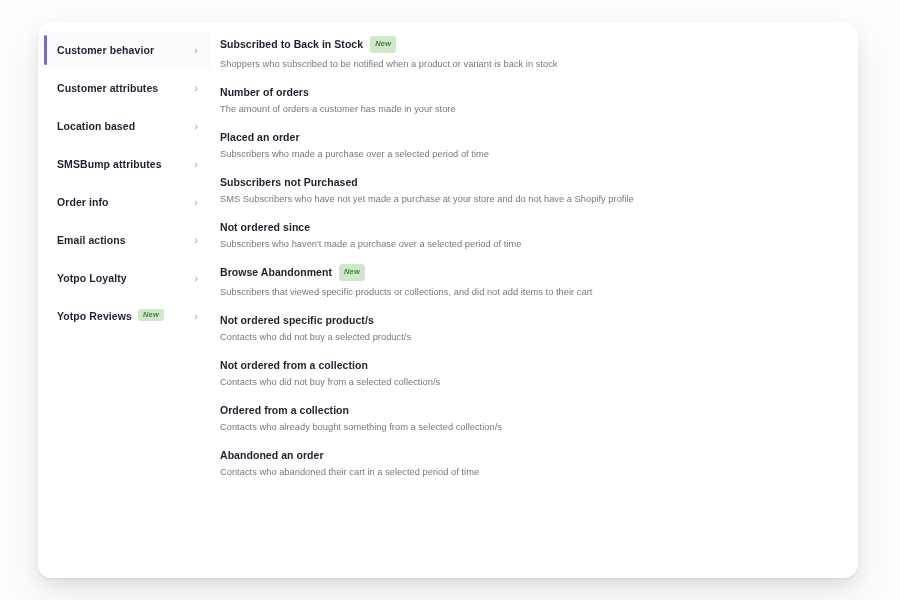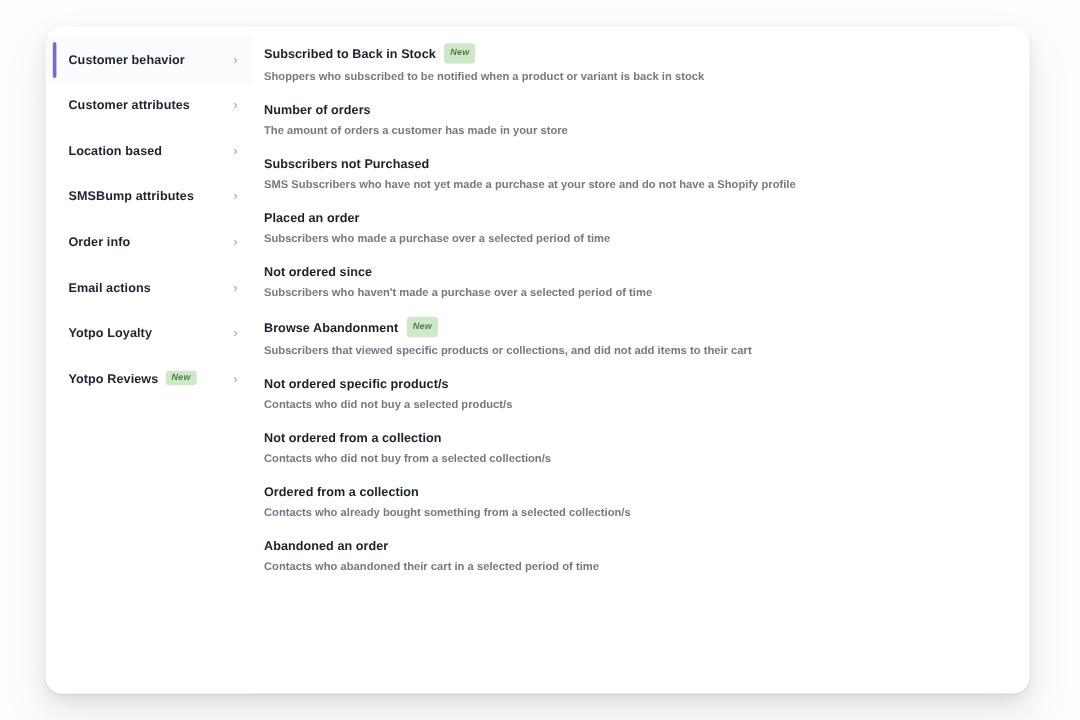--- a/index.html
+++ b/index.html
@@ -127,21 +127,21 @@
     font-weight: 700;
     color: #1d212c;
     line-height: 14px;
     letter-spacing: 0.05px;
     margin-bottom: 4px;
     white-space: nowrap;
   }
 
   .filter-desc {
     font-size: 9.3px;
-    font-weight: 700;
+    font-weight: 400;
     color: #76797f;
     line-height: 13px;
     letter-spacing: 0.02px;
     white-space: nowrap;
   }
 </style>
 <style>.cat-item.active::before{background:#7b68d2;}.badge-new{background:#cfe8c9;color:#4e7d46;font-style:italic;}.filter-title{color:#1d212c;}.filter-desc{color:#76797f;}#panel-card{background:#ffffff;}body{background:#fdfdfd;}</style></head>
 <body>
 
 <div id="stage">
@@ -186,28 +186,28 @@
     <section id="filter-list-pane">
         <div class="filter-item">
           <div class="filter-title"><span>Subscribed to Back in Stock</span><span class="badge-new inline-title">New</span></div>
           <div class="filter-desc">Shoppers who subscribed to be notified when a product or variant is back in stock</div>
         </div>
         <div class="filter-item">
           <div class="filter-title"><span>Number of orders</span></div>
           <div class="filter-desc">The amount of orders a customer has made in your store</div>
         </div>
         <div class="filter-item">
+          <div class="filter-title"><span>Placed an order</span></div>
+          <div class="filter-desc">Subscribers who made a purchase over a selected period of time</div>
+        </div>
+        <div class="filter-item">
           <div class="filter-title"><span>Subscribers not Purchased</span></div>
           <div class="filter-desc">SMS Subscribers who have not yet made a purchase at your store and do not have a Shopify profile</div>
         </div>
         <div class="filter-item">
-          <div class="filter-title"><span>Placed an order</span></div>
-          <div class="filter-desc">Subscribers who made a purchase over a selected period of time</div>
-        </div>
-        <div class="filter-item">
           <div class="filter-title"><span>Not ordered since</span></div>
           <div class="filter-desc">Subscribers who haven't made a purchase over a selected period of time</div>
         </div>
         <div class="filter-item">
           <div class="filter-title"><span>Browse Abandonment</span><span class="badge-new inline-title">New</span></div>
           <div class="filter-desc">Subscribers that viewed specific products or collections, and did not add items to their cart</div>
         </div>
         <div class="filter-item">
           <div class="filter-title"><span>Not ordered specific product/s</span></div>
           <div class="filter-desc">Contacts who did not buy a selected product/s</div>

